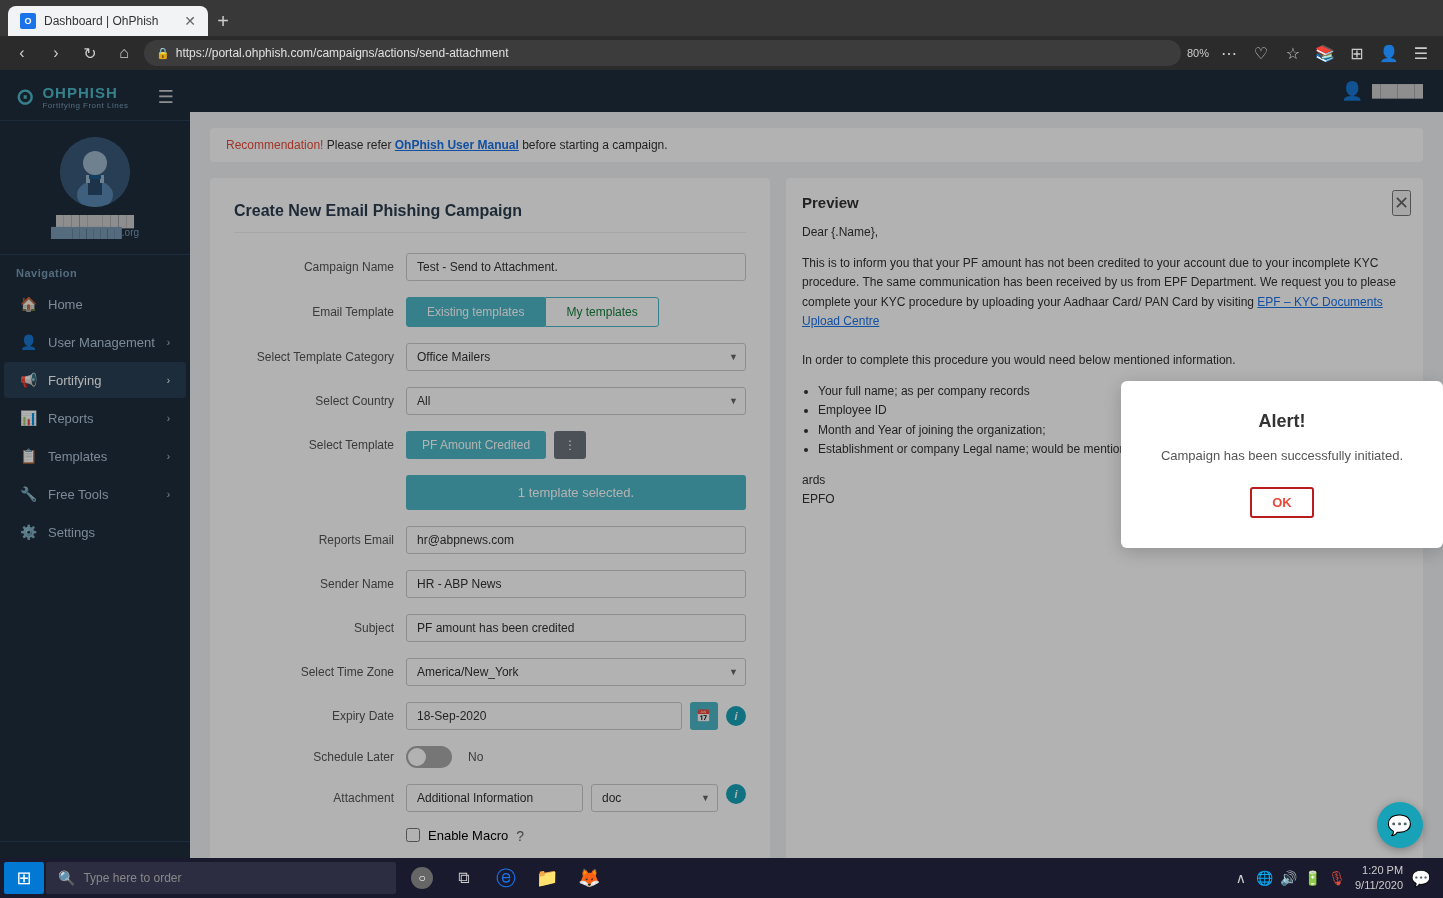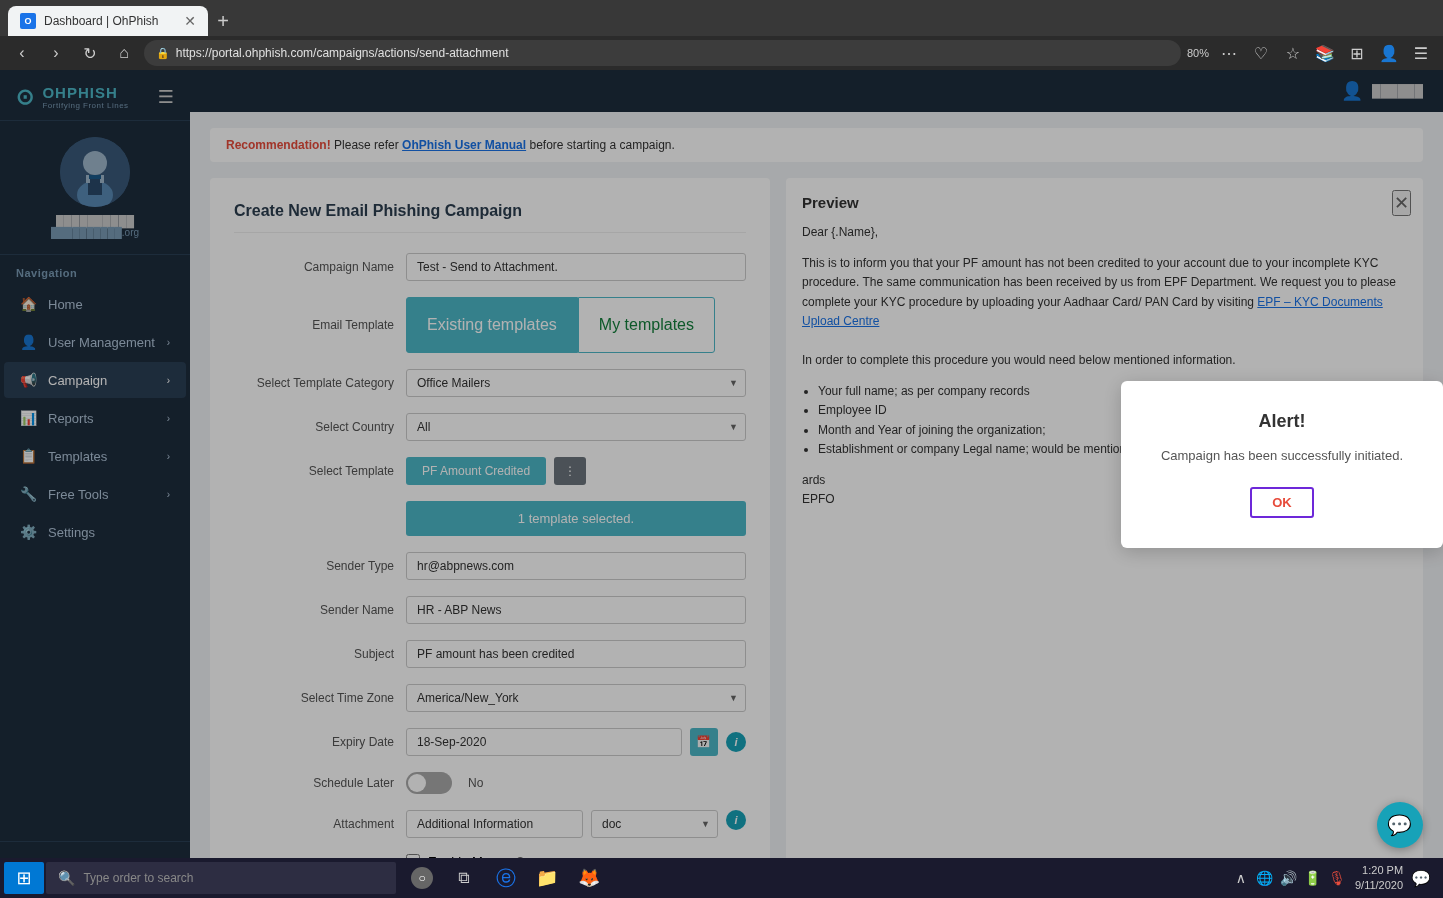--- a/index.html
+++ b/index.html
@@ -41,33 +41,33 @@
     
     .main-content { flex: 1; background: #f0f2f5; overflow-y: auto; position: relative; }
 
     
     .top-bar { background: #1e2d3d; height: 42px; display: flex; align-items: center; padding: 0 20px; justify-content: flex-end; }
     .top-bar-user { color: #ccc; font-size: 12px; display: flex; align-items: center; gap: 8px; }
 
     
     .page-content { padding: 16px 20px; }
     .recommendation-bar { background: #fff; padding: 10px 16px; border-radius: 4px; margin-bottom: 16px; font-size: 12px; color: #333; }
-    .recommendation-bar .rec-label { color: #e74c3c; font-weight: bold; }
+    .recommendation-bar .rec-label { color: #e74c3c; font-weight: normal; }
     .recommendation-bar a { color: #1a73e8; font-weight: bold; }
 
     .form-section { background: white; border-radius: 4px; padding: 24px; flex: 1; }
     .form-title { font-size: 16px; color: #2c3e50; font-weight: 600; margin-bottom: 20px; border-bottom: 1px solid #eee; padding-bottom: 12px; }
 
     .form-row { display: flex; align-items: center; margin-bottom: 16px; gap: 12px; }
     .form-label { width: 160px; text-align: right; font-size: 12px; color: #555; flex-shrink: 0; }
     .form-control { flex: 1; border: 1px solid #ccc; border-radius: 3px; padding: 6px 10px; font-size: 12px; color: #333; outline: none; }
     .form-select { width: 100%; border: 1px solid #ccc; border-radius: 3px; padding: 6px 10px; font-size: 12px; color: #333; background: white; appearance: none; outline: none; }
 
     .template-toggle { display: flex; gap: 0; }
-    .template-btn { padding: 18px 20px; font-size: 16px; border: 1px solid #4db8c8; cursor: pointer; }
+    .template-btn { padding: 7px 20px; font-size: 12px; border: 1px solid #4db8c8; cursor: pointer; }
     .template-btn.active { background: #4db8c8; color: white; border-color: #4db8c8; }
     .template-btn.inactive { background: white; color: #15803d; }
     .template-btn:first-child { border-radius: 3px 0 0 3px; }
     .template-btn:last-child { border-radius: 0 3px 3px 0; }
 
     .select-wrapper { position: relative; flex: 1; }
     .select-wrapper::after { content: '▼'; position: absolute; right: 8px; top: 50%; transform: translateY(-50%); font-size: 9px; color: #666; pointer-events: none; }
 
     .template-select-row { display: flex; align-items: center; gap: 8px; }
     .template-name-btn { background: #4db8c8; color: white; border: none; border-radius: 3px; padding: 7px 16px; font-size: 12px; cursor: pointer; }
@@ -99,21 +99,21 @@
     .preview-title { font-size: 15px; font-weight: 600; color: #333; margin-bottom: 12px; }
     .preview-close { position: absolute; top: 12px; right: 12px; font-size: 18px; cursor: pointer; color: #666; }
     .preview-body { font-size: 12px; color: #333; line-height: 1.6; }
     .preview-body a { color: #1a73e8; }
 
     
     .modal-overlay { position: fixed; top: 70px; left: 0; right: 0; bottom: 40px; background: rgba(0,0,0,0.3); display: flex; align-items: center; justify-content: flex-end; z-index: 1000; }
     .modal-box { background: white; border-radius: 6px; padding: 30px 40px; min-width: 300px; max-width: 400px; text-align: center; box-shadow: 0 4px 20px rgba(0,0,0,0.2); }
     .modal-title { font-size: 18px; font-weight: 600; color: #333; margin-bottom: 16px; }
     .modal-message { font-size: 13px; color: #555; margin-bottom: 24px; }
-    .modal-ok-btn { background: white; border: 2px solid #6d28d9; color: #e74c3c; padding: 6px 20px; border-radius: 3px; font-size: 13px; cursor: pointer; font-weight: 600; }
+    .modal-ok-btn { background: white; border: 2px solid #b91c1c; color: #e74c3c; padding: 6px 20px; border-radius: 3px; font-size: 13px; cursor: pointer; font-weight: 600; }
 
     
     .taskbar { height: 40px; background: #1a1a2e; display: flex; align-items: center; padding: 0 4px; gap: 2px; position: fixed; bottom: 0; left: 0; right: 0; z-index: 2000; }
     .taskbar-start { background: #0078d4; width: 40px; height: 32px; border-radius: 2px; display: flex; align-items: center; justify-content: center; cursor: pointer; }
     .taskbar-start-icon { color: white; font-size: 18px; }
     .taskbar-search { background: #2d2d42; border: none; border-radius: 2px; height: 32px; flex: 0 0 350px; display: flex; align-items: center; padding: 0 12px; gap: 8px; cursor: text; }
     .taskbar-search-icon { color: #aaa; font-size: 14px; }
     .taskbar-search-text { color: #888; font-size: 12px; }
     .taskbar-apps { display: flex; gap: 2px; align-items: center; margin-left: 4px; }
     .taskbar-app { width: 40px; height: 40px; display: flex; align-items: center; justify-content: center; cursor: pointer; }
@@ -198,21 +198,21 @@
       <span class="item-icon">🏠</span>
       <span>Home</span>
     </div>
     <div class="sidebar-item">
       <span class="item-icon">👤</span>
       <span>User Management</span>
       <span class="item-arrow">›</span>
     </div>
     <div class="sidebar-item active">
       <span class="item-icon">📢</span>
-      <span>Campaign</span>
+      <span>Fortifying</span>
       <span class="item-arrow">›</span>
     </div>
     <div class="sidebar-item">
       <span class="item-icon">📊</span>
       <span>Reports</span>
       <span class="item-arrow">›</span>
     </div>
     <div class="sidebar-item">
       <span class="item-icon">📋</span>
       <span>Templates</span>
@@ -290,21 +290,21 @@
               <div class="form-label">Select Template</div>
               <div class="template-select-row" style="flex:1;">
                 <button class="template-name-btn">PF Amount Credited</button>
                 <button class="template-action-btn">⋮</button>
               </div>
             </div>
 
             <div class="selected-template-bar">1 template selected.</div>
 
             <div class="form-row">
-              <div class="form-label">Sender Type</div>
+              <div class="form-label">Reports Email</div>
               <input class="form-control" type="email" value="hr@abpnews.com" style="">
             </div>
 
             <div class="form-row">
               <div class="form-label">Sender Name</div>
               <input class="form-control" type="text" value="HR - ABP News" style="">
             </div>
 
             <div class="form-row">
               <div class="form-label">Subject</div>
@@ -396,21 +396,21 @@
 </div>
 
 <div class="chat-btn">💬</div>
 
 <div class="taskbar">
   <div class="taskbar-start">
     <span class="taskbar-start-icon">⊞</span>
   </div>
   <div class="taskbar-search">
     <span class="taskbar-search-icon">🔍</span>
-    <span class="taskbar-search-text">Type order to search</span>
+    <span class="taskbar-search-text">Type here to order</span>
   </div>
   <div class="taskbar-apps">
     <div class="taskbar-app">
       <span style="width:22px;height:22px;background:#666;border-radius:50%;display:flex;align-items:center;justify-content:center;color:white;font-size:12px;">○</span>
     </div>
     <div class="taskbar-app">
       <span style="font-size:16px;color:#ccc;">⧉</span>
     </div>
     <div class="taskbar-app">
       <span style="font-size:20px;color:#1a73e8;">ⓔ</span>

